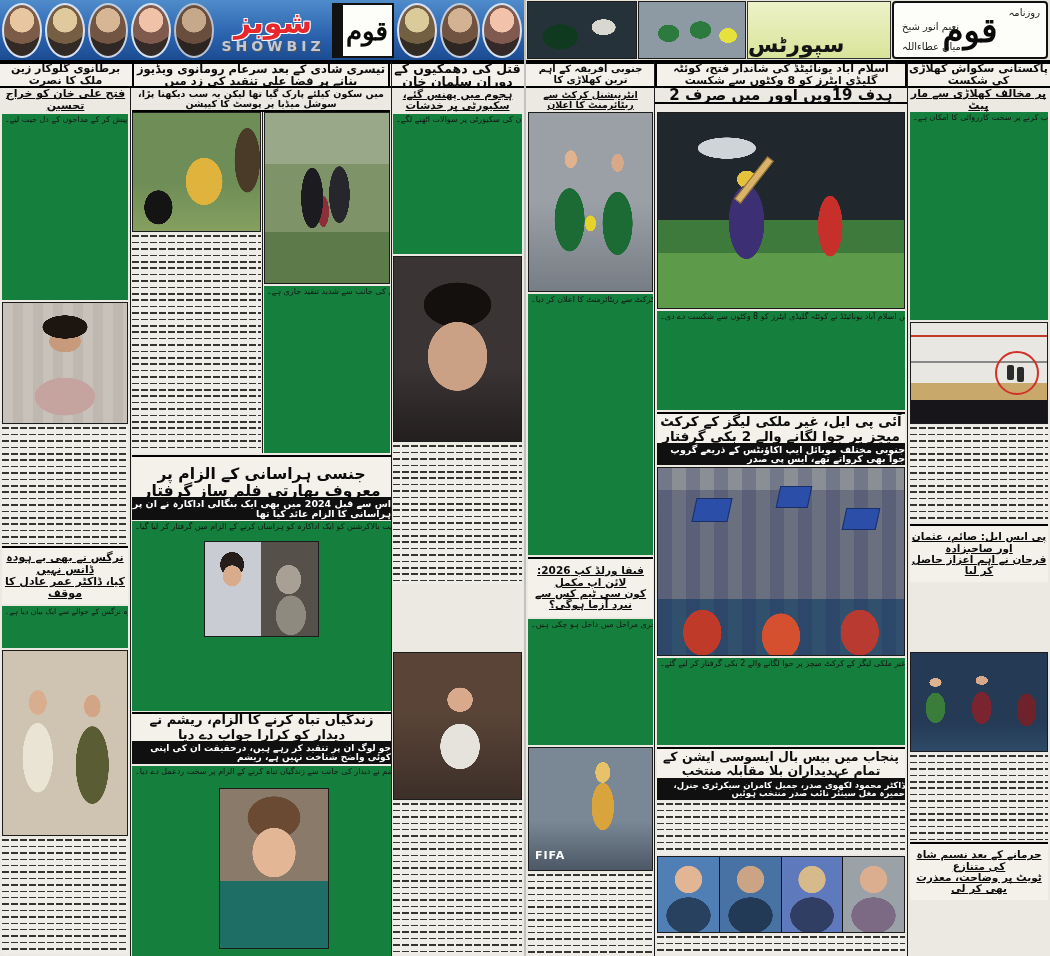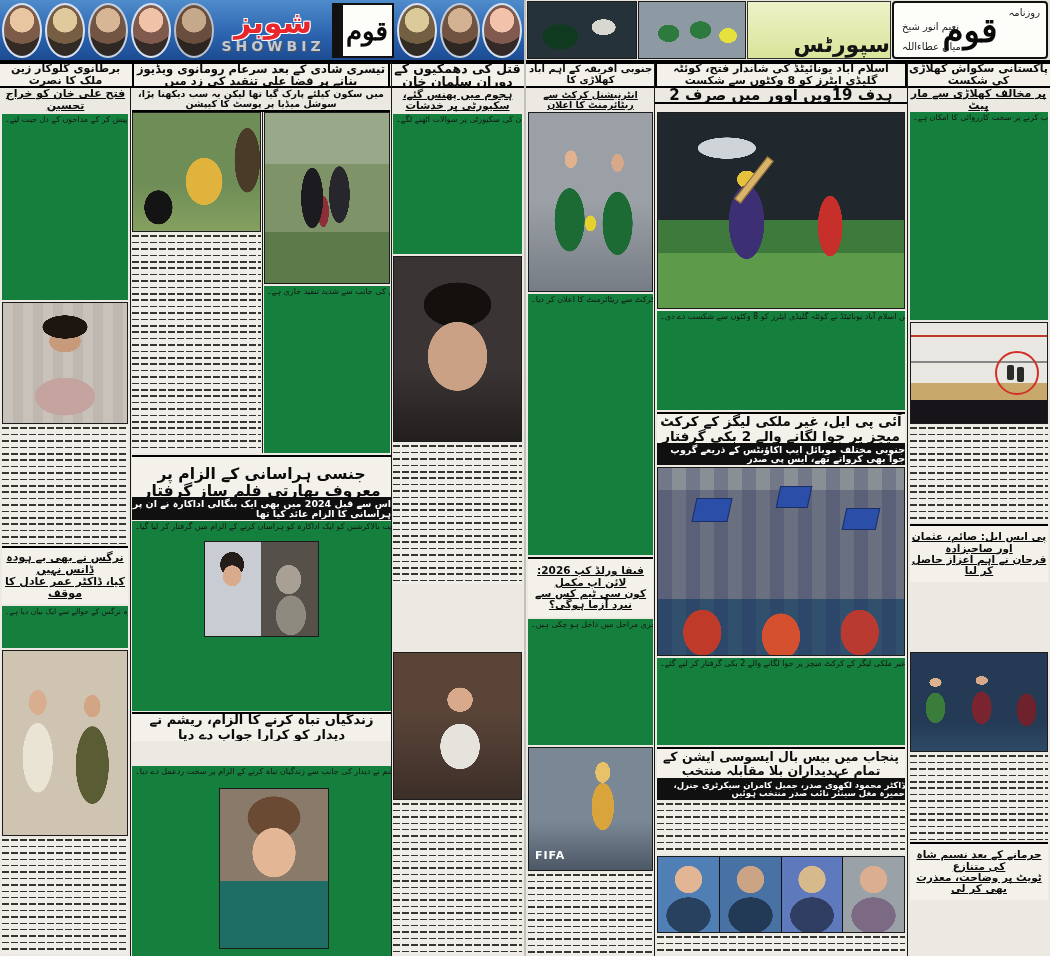--- a/index.html
+++ b/index.html
@@ -32,21 +32,21 @@
   .logo-showbiz{display:flex;flex-direction:column;align-items:center;justify-content:center}
   .showbiz-urdu{color:#e8272c;font-weight:700;font-size:30px;line-height:1;
     text-shadow:1px 1px 0 #fff,-1px -1px 0 #fff,1px -1px 0 #fff,-1px 1px 0 #fff}
   .showbiz-latin{color:#c3c9d2;font-weight:700;font-size:14px;letter-spacing:4px;
     text-shadow:1px 1px 1px #555}
   .qaum-box{background:#fdfdf9;border:2px solid #111;display:flex;align-items:center;justify-content:center}
   .qaum-big{font-family:"DejaVu Serif",serif;font-weight:700;color:#0a0a0a}
   .qside{position:absolute;font-size:10px;color:#222;direction:rtl;line-height:1.1}
   .mast-r{background:#e7e4da;border-bottom:2px solid #000}
   .sports-panel{background:linear-gradient(180deg,#eef2c8 0,#d9e49a 100%);display:flex;
-     flex-direction:column;align-items:flex-end;justify-content:flex-end;padding-bottom:2px}
+     flex-direction:column;align-items:flex-start;justify-content:flex-end;padding-bottom:2px}
   .sports-urdu{color:#141414;font-weight:700;font-size:22px;line-height:1}
   .sports-latin{color:#111;font-weight:700;font-size:14px;letter-spacing:6px}
 
   
   .ph-zayn{background:
     radial-gradient(ellipse 30% 16% at 50% 20%,#1d150f 0 60%,transparent 61%),
     radial-gradient(ellipse 21% 15% at 50% 32%,#c79a7c 0 60%,transparent 61%),
     radial-gradient(ellipse 40% 26% at 50% 78%,#c5a39e 0 60%,transparent 61%),
     repeating-linear-gradient(90deg,#c9c2ba 0 10px,#bfb8b0 10px 20px)}
   .ph-hug{background:
@@ -217,20 +217,21 @@
 
   <div class="abs hl headrule" style="left:132px;top:455px;width:259px;height:54px;font-size:15.5px">جنسی ہراسانی کے الزام پر معروف بھارتی فلم ساز گرفتار</div>
   <div class="abs subbar" style="left:132px;top:497px;width:259px;height:23px;font-size:9.5px">اس سے قبل 2024 میں بھی ایک بنگالی اداکارہ نے ان پر ہراسانی کا الزام عائد کیا تھا</div>
   <div class="abs body" style="left:132px;top:521px;width:259px;height:190px">
     <div class="lead" style="column-count:1">نئی دہلی (شوبز ڈیسک) جنوبی بھارت کی ملیالم فلم انڈسٹری ایک بار پھر تنازعے کی زد میں آ گئی ہے جہاں معروف فلم ساز رنجیت بالاکرشنن کو ایک اداکارہ کو ہراساں کرنے کے الزام میں گرفتار کر لیا گیا۔</div>
     <div class="fill"></div>
   </div>
   <div class="abs photo ph-pair" style="left:204px;top:541px;width:115px;height:96px"></div>
 
   <div class="abs hl headrule" style="left:132px;top:712px;width:259px;height:29px;font-size:13px">زندگیاں تباہ کرنے کا الزام، ریشم نے دیدار کو کرارا جواب دے دیا</div>
+  <div class="abs subbar" style="left:132px;top:741px;width:259px;height:23px;font-size:9px">جو لوگ ان پر تنقید کر رہے ہیں، درحقیقت ان کی اپنی کوئی واضح شناخت نہیں ہے، ریشم</div>
   <div class="abs body" style="left:132px;top:766px;width:259px;height:190px">
     <div class="lead">لاہور (شوبز ڈیسک) پاکستان شوبز انڈسٹری کی سینئر اداکارہ ریشم نے دیدار کی جانب سے زندگیاں تباہ کرنے کے الزام پر سخت ردعمل دے دیا۔</div>
     <div class="fill"></div>
   </div>
   <div class="abs photo ph-resham" style="left:219px;top:788px;width:110px;height:161px"></div>
 
   <div class="abs body" style="left:393px;top:114px;width:129px;height:140px">
     <div class="lead">کراچی (شوبز ڈیسک) بالی ووڈ کے نامور اداکار سلمان خان ایک تقریب کے دوران ہجوم میں پھنس گئے جس کے بعد ان کی سکیورٹی پر سوالات اٹھنے لگے۔</div>
     <div class="fill"></div>
   </div>
@@ -257,21 +258,21 @@
       <div class="qside" style="right:6px;top:4px">روزنامہ</div>
       <div class="qaum-big" style="font-size:34px">قوم</div>
       <div class="qside" style="left:8px;top:18px">نعیم انور شیخ</div>
       <div class="qside" style="left:8px;bottom:5px">میاں عطاءاللہ</div>
     </div>
   </div>
 
   <div class="abs band" style="left:0;top:62px;width:524px;height:26px"></div>
   <div class="abs hl" style="left:382px;top:63px;width:141px;height:24px;font-size:11px">پاکستانی سکواش کھلاڑی کی شکست</div>
   <div class="abs hl" style="left:129px;top:63px;width:252px;height:24px;font-size:11px;border-left:2px solid #000;border-right:2px solid #000">اسلام آباد یونائیٹڈ کی شاندار فتح، کوئٹہ گلیڈی ایٹرز کو 8 وکٹوں سے شکست</div>
-  <div class="abs hl" style="left:1px;top:63px;width:127px;height:24px;font-size:10px">جنوبی افریقہ کے اہم آباد کھلاڑی کا</div>
+  <div class="abs hl" style="left:1px;top:63px;width:127px;height:24px;font-size:10px">جنوبی افریقہ کے اہم ترین کھلاڑی کا</div>
 
   <div class="abs hl ul" style="left:382px;top:88px;width:141px;height:24px;font-size:11px">
       <span>پر مخالف کھلاڑی سے مار پیٹ</span>
     </div>
   <div class="abs hl" style="left:129px;top:88px;width:252px;height:16px;font-size:15px;border-bottom:2px solid #000">
       <span>اسلام آباد یونائیٹڈ نے 184 رنز کا ہدف 19ویں اوور میں صرف 2 وکٹوں کے نقصان پر حاصل کر لیا</span>
     </div>
   <div class="abs hl ul" style="left:1px;top:88px;width:127px;height:24px;font-size:9.5px">
       <span>انٹرنیشنل کرکٹ سے ریٹائرمنٹ کا اعلان</span>
     </div>

